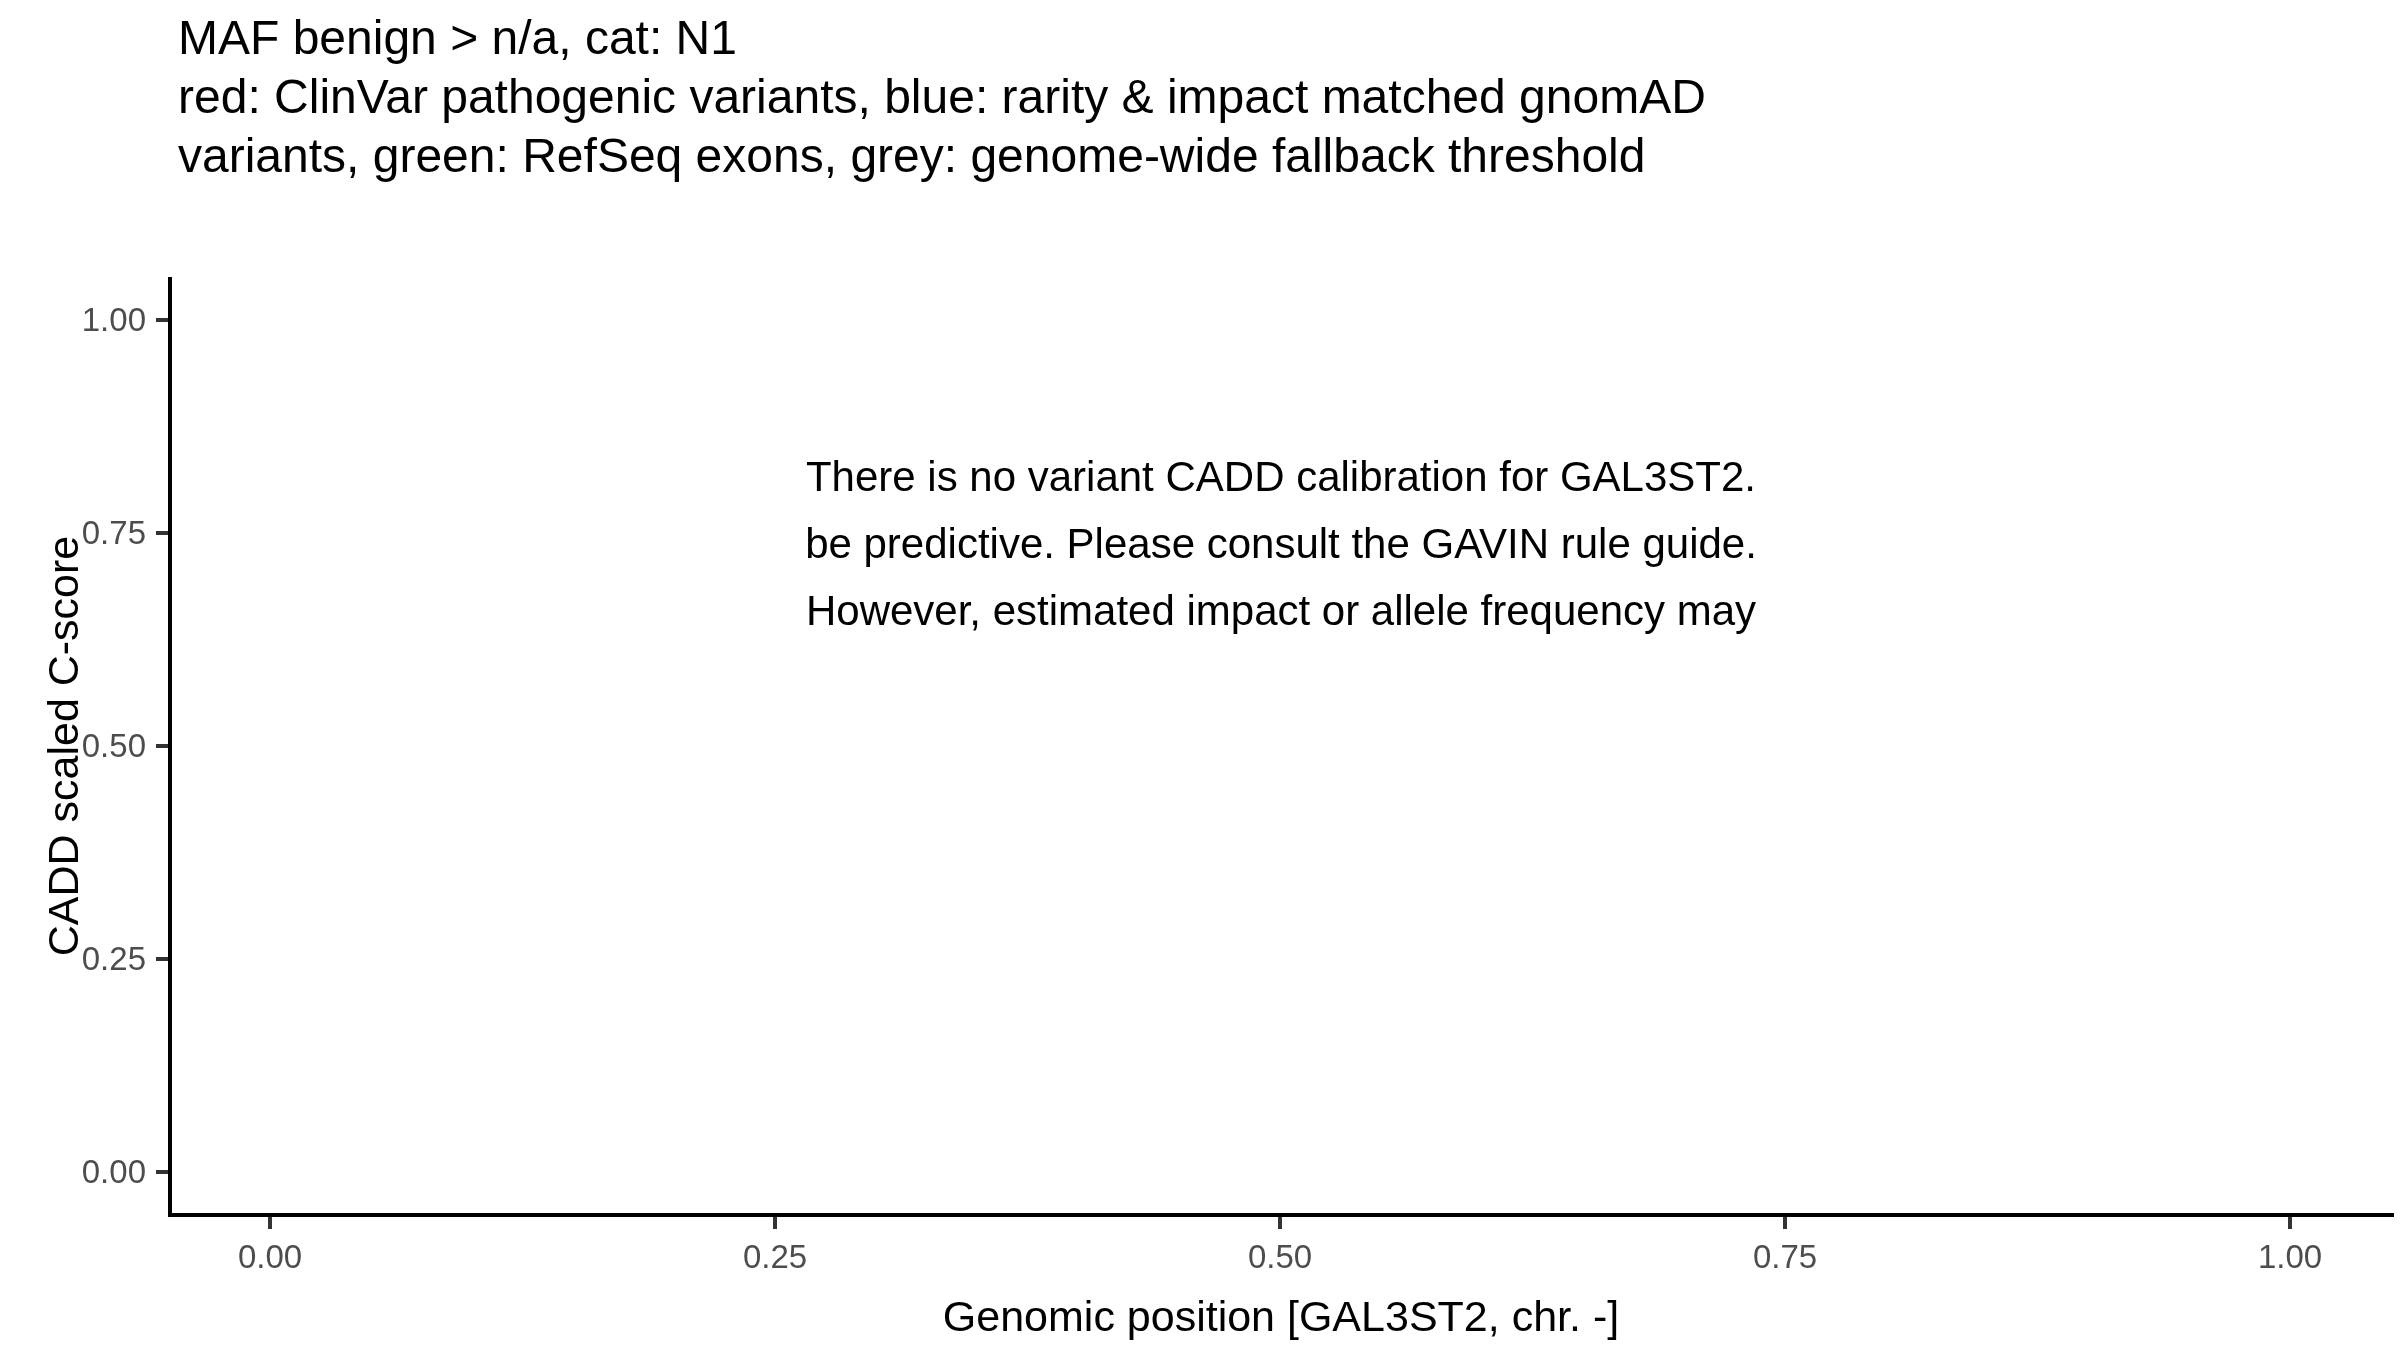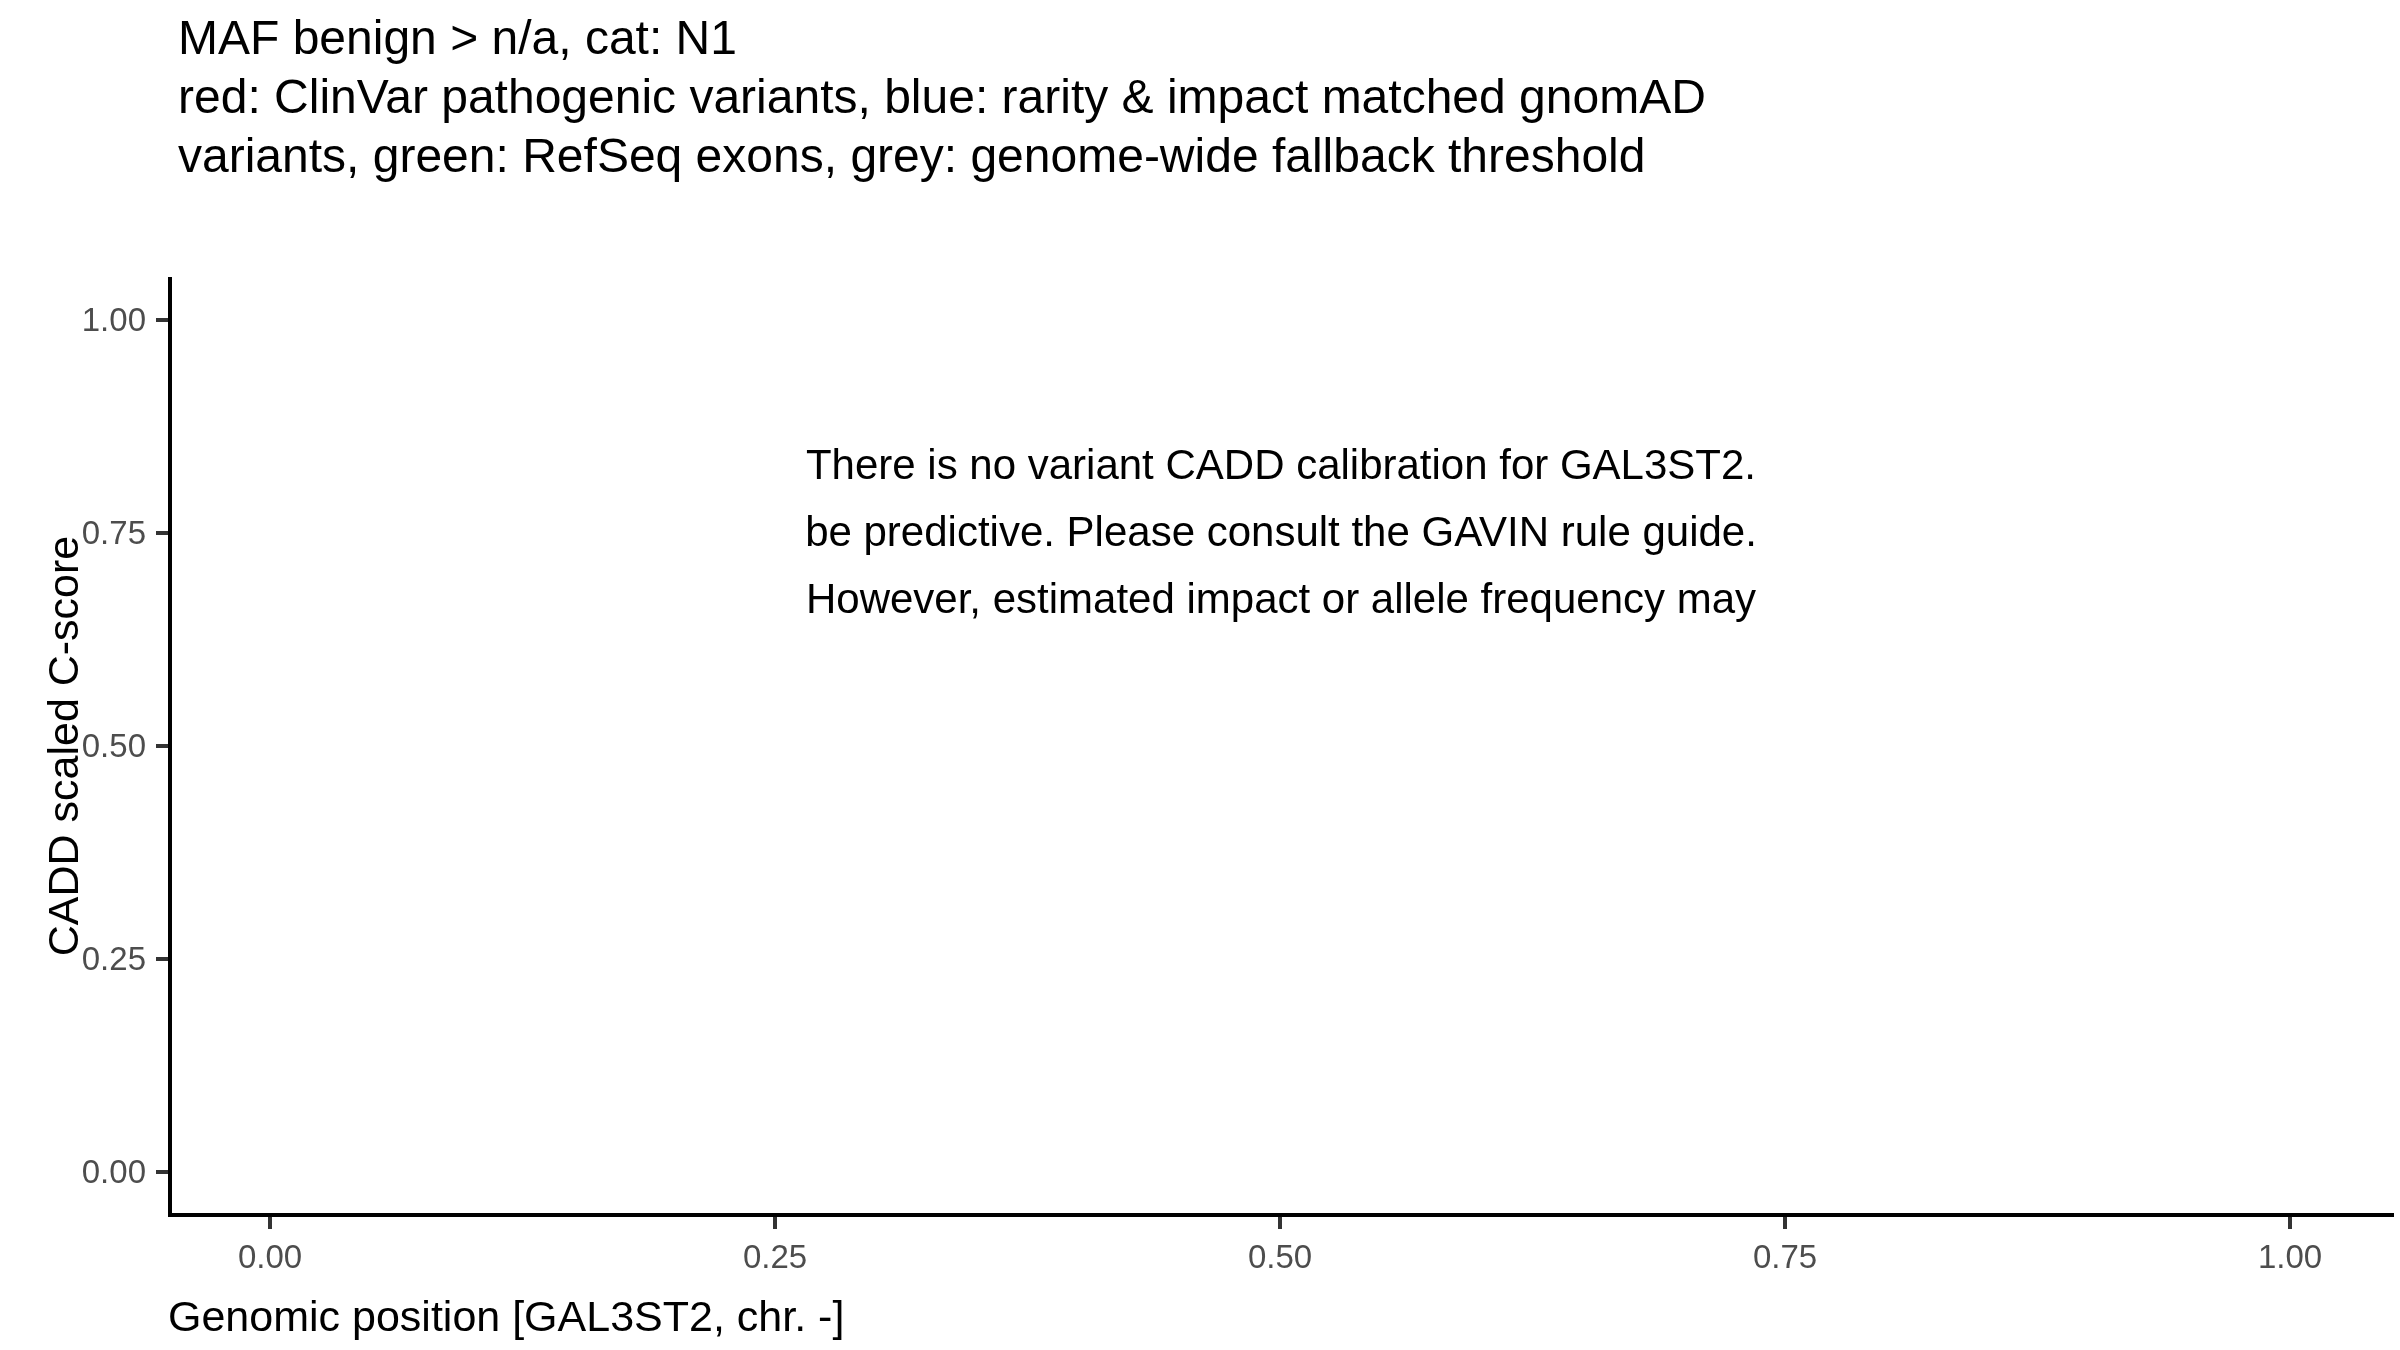--- a/index.html
+++ b/index.html
@@ -29,32 +29,32 @@
     left: 30px; width: 116px; text-align: right;
     font-size: 33px; line-height: 40px; color: #4d4d4d;
   }
   .x-tick-label {
     top: 1237px; width: 160px; text-align: center;
     font-size: 33px; line-height: 40px; color: #4d4d4d;
   }
 
   
   .x-axis-title {
-    left: 168px; top: 1292px; width: 2226px; text-align: left;
+    left: 168px; top: 1292px; width: 2226px; text-align: center;
     font-size: 43px; color: #000000;
   }
   .y-axis-title {
     left: -259px; top: 719px; width: 650px; height: 54px;
     text-align: center; font-size: 43px; color: #000000;
     transform: rotate(-90deg);
   }
 
   
   .panel-annotation {
-    left: 168px; top: 431px; width: 2226px; text-align: center;
+    left: 168px; top: 443px; width: 2226px; text-align: center;
     font-size: 42px; line-height: 67px; color: #000000;
   }
 </style>
 </head>
 <body>
 
 <div class="abs plot-title">
   <div>MAF benign &gt; n/a, cat: N1</div>
   <div>red: ClinVar pathogenic variants, blue: rarity &amp; impact matched gnomAD</div>
   <div>variants, green: RefSeq exons, grey: genome-wide fallback threshold</div>

